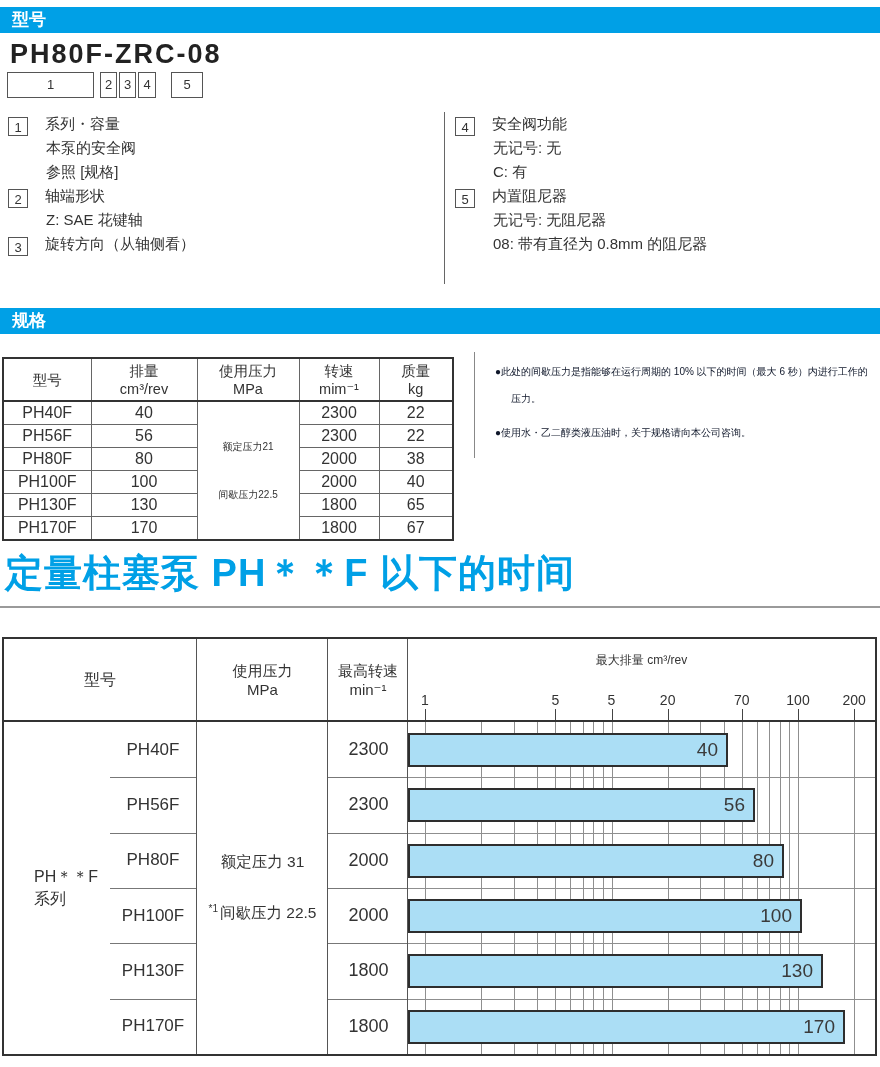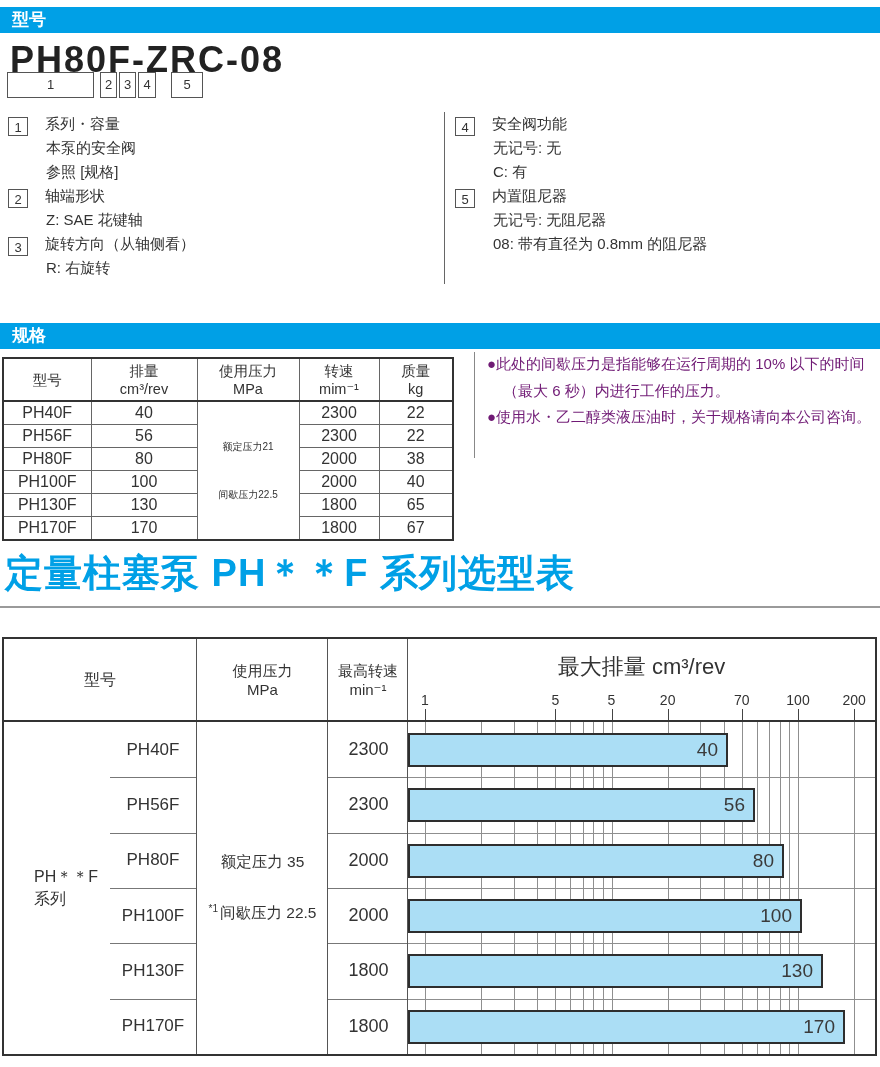--- a/index.html
+++ b/index.html
@@ -7,23 +7,23 @@
     width:880px;height:1067px;position:relative;background:#ffffff;
     font-family:"Liberation Sans","DejaVu Sans",sans-serif;color:#333;
     overflow:hidden;
   }
   .band{
     position:absolute;left:0;width:880px;height:26px;
     background:var(--accent,#00a0e6);color:#fff;font-weight:bold;
     font-size:17px;line-height:26px;padding-left:12px;box-sizing:border-box;
   }
   #band-model{top:7px;}
-  #band-spec{top:308px;margin-top:15px;}
+  #band-spec{top:308px;}
   #model-code{
-    position:absolute;left:10px;top:39px;font-size:36px;font-weight:bold;
+    position:absolute;left:10px;top:39px;font-size:27px;font-weight:bold;
     letter-spacing:2px;color:#222;
   }
   .pos-box{
     position:absolute;top:72px;height:26px;border:1px solid #555;
     box-sizing:border-box;text-align:center;font-size:13px;color:#333;
     line-height:24px;background:#fff;
   }
   .legend-col{position:absolute;top:112px;width:430px;font-size:15px;}
   #legend-left{left:8px;}
   #legend-right{left:455px;}
@@ -54,22 +54,22 @@
   #spec-table .sp-press{
     font-size:10px;vertical-align:middle;
   }
   #spec-table .sp-press div{line-height:20px;}
   #spec-table .sp-press .gap{height:28px;}
   #spec-table th span{display:block;}
 
   
   #notes{position:absolute;left:487px;top:351px;width:392px;}
   .note{
-    margin:0;font-size:15px;line-height:26.5px;padding-left:16px;
-    text-indent:-16px;color:#701a75;
+    margin:8px;font-size:10px;line-height:26.5px;padding-left:16px;
+    text-indent:-16px;color:#0f172a;
   }
 
   
   #sel-title{
     position:absolute;left:5px;top:548px;font-size:38px;font-weight:bold;
     color:var(--accent,#00a0e6);letter-spacing:1px;white-space:nowrap;
   }
   #title-rule{position:absolute;left:0;top:606px;width:880px;height:2px;background:#9a9a9a;}
 
   
@@ -81,21 +81,21 @@
   #sel-header-rule{position:absolute;left:0;top:81px;width:871px;height:2px;background:#333;}
   .h-cell{
     position:absolute;top:0;height:81px;display:flex;flex-direction:column;
     justify-content:center;align-items:center;font-size:15px;line-height:19px;
     text-align:center;
   }
   #h-model{left:0;width:192px;font-size:16px;}
   #h-pressure{left:194px;width:129px;}
   #h-speed{left:325px;width:78px;}
   #h-chart{left:404px;width:467px;height:81px;position:absolute;}
-  #chart-title{position:absolute;left:0;top:13px;width:100%;text-align:center;font-size:22px;}
+  #chart-title{position:absolute;left:0;top:13px;width:100%;text-align:center;font-size:12px;}
   .ax-label{position:absolute;top:53px;transform:translateX(-50%);font-size:14px;color:#333;}
   .ax-tick{position:absolute;top:70px;width:1px;height:11px;background:#444;}
 
   #group-cell{
     position:absolute;left:0;top:83px;width:106px;height:332px;display:flex;
     flex-direction:column;justify-content:center;padding-left:30px;
     box-sizing:border-box;font-size:16px;line-height:22px;
   }
   .model-cell,.speed-cell{
     position:absolute;display:flex;align-items:center;justify-content:center;
@@ -134,21 +134,20 @@
     <div class="pos-box" style="left: 171px; width: 32px;">5</div>
   </div>
 
 <div class="legend-col" id="legend-left">
     <div class="lg-line"><span class="lg-box">1</span><span>系列・容量</span></div>
     <div class="lg-line lg-indent">本泵的安全阀</div>
     <div class="lg-line lg-indent">参照 [规格]</div>
     <div class="lg-line"><span class="lg-box">2</span><span>轴端形状</span></div>
     <div class="lg-line lg-indent">Z: SAE 花键轴</div>
     <div class="lg-line"><span class="lg-box">3</span><span>旋转方向（从轴侧看）</span></div>
-    <div class="lg-line lg-indent">R: 右旋转</div>
   </div>
 <div class="legend-col" id="legend-right">
     <div class="lg-line"><span class="lg-box">4</span><span>安全阀功能</span></div>
     <div class="lg-line lg-indent">无记号: 无</div>
     <div class="lg-line lg-indent">C: 有</div>
     <div class="lg-line"><span class="lg-box">5</span><span>内置阻尼器</span></div>
     <div class="lg-line lg-indent">无记号: 无阻尼器</div>
     <div class="lg-line lg-indent">08: 带有直径为 0.8mm 的阻尼器</div>
   </div>
 <div class="vrule" id="legend-divider"></div>
@@ -230,21 +229,21 @@
       </tr>
     </tbody>
 </table>
 
 <div id="notes">
     <p class="note">●此处的间歇压力是指能够在运行周期的 10% 以下的时间（最大 6 秒）内进行工作的压力。</p>
     <p class="note">●使用水・乙二醇类液压油时，关于规格请向本公司咨询。</p>
   </div>
 <div class="vrule" id="notes-divider"></div>
 
-<div id="sel-title">定量柱塞泵 PH＊＊F 系列选型表</div>
+<div id="sel-title">定量柱塞泵 PH＊＊F 以下的时间</div>
 <div id="title-rule"></div>
 
 <div id="sel-table">
   <div class="vline" style="left:192px"></div>
   <div class="vline" style="left:323px"></div>
   <div class="vline" style="left:403px"></div>
   <div id="sel-header-rule"></div>
 
   <div class="h-cell" id="h-model">
     <span>型号</span>
@@ -274,21 +273,21 @@
       <div class="ax-label" style="left: 446.142px;">200</div>
       <div class="ax-tick" style="left: 446.142px;"></div>
     </div>
 
   <div id="group-cell">
     <span>PH＊＊F</span>
     <span>系列</span>
   </div>
 
   <div id="pressure-cell">
-    <div class="p1">额定压力 35</div>
+    <div class="p1">额定压力 31</div>
     <div class="p2">
       <span class="sup-mark">*1</span><span>间歇压力 22.5</span>
     </div>
   </div>
 
   <div id="chart-body">
       <div class="gridline" style="left: 17px;"></div>
       <div class="gridline" style="left: 73.1421px;"></div>
       <div class="gridline" style="left: 105.983px;"></div>
       <div class="gridline" style="left: 129.284px;"></div>

